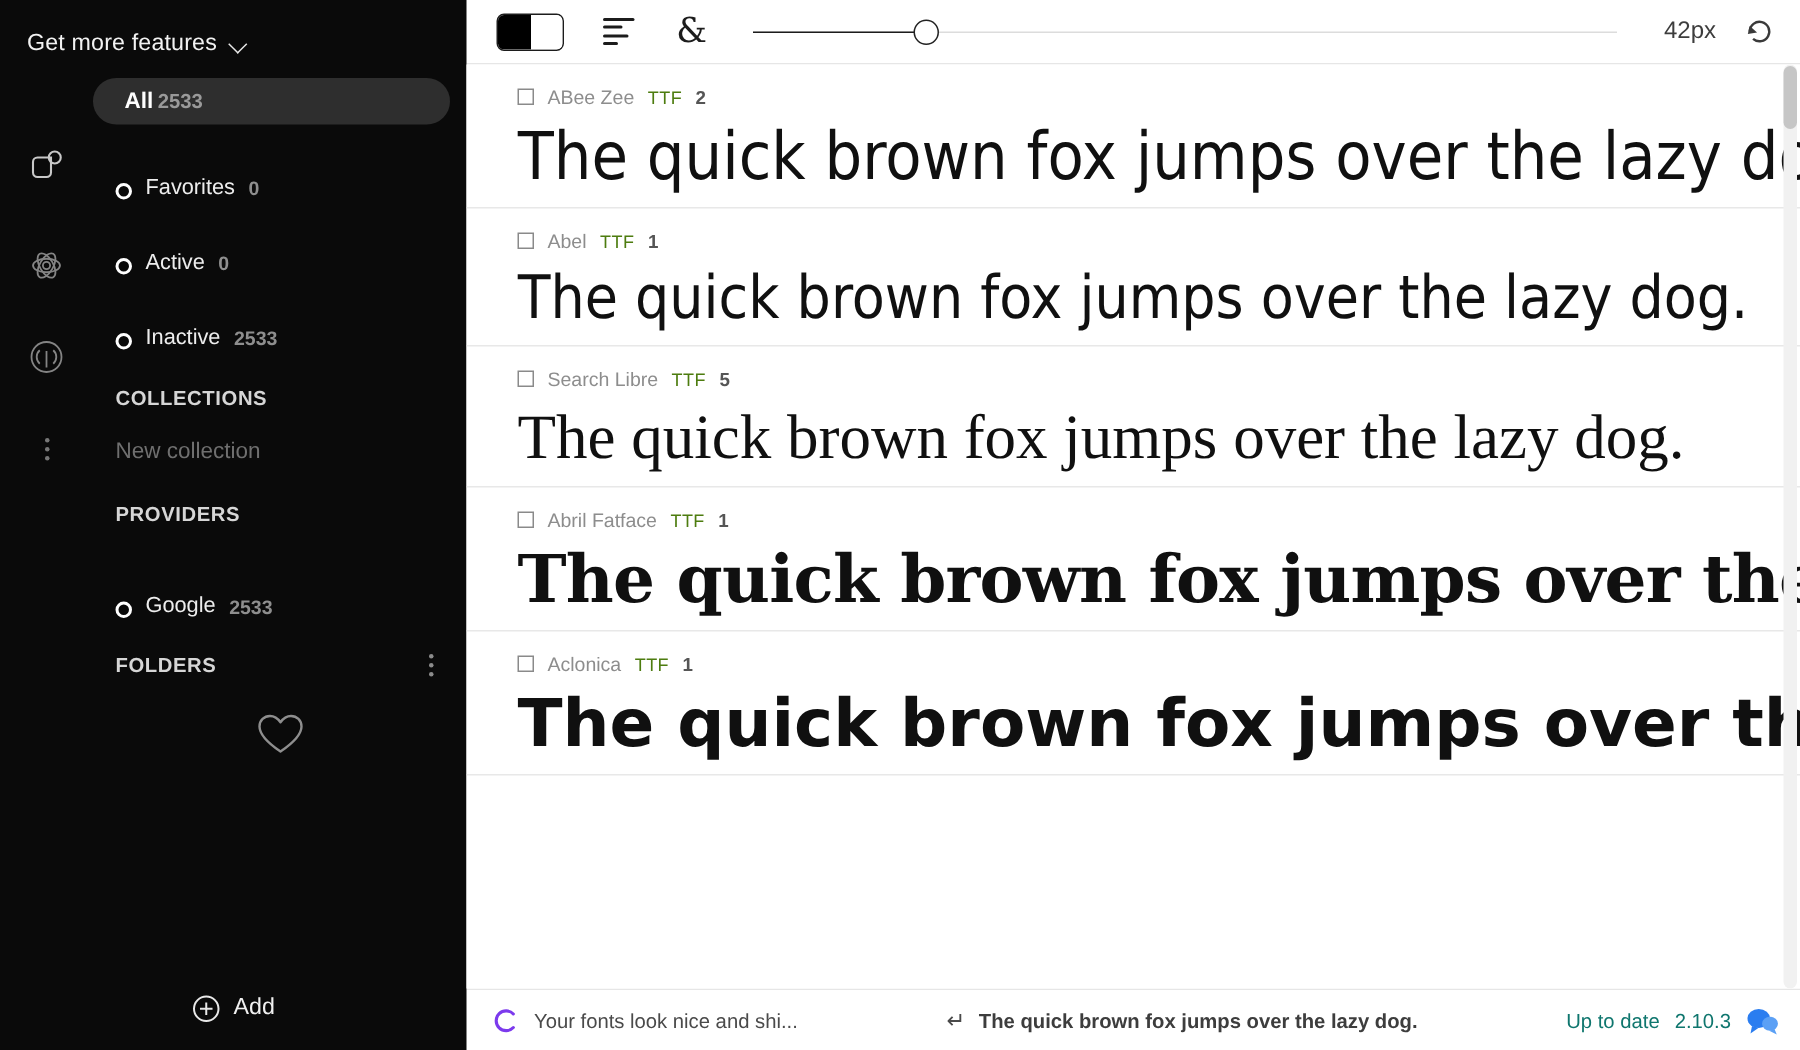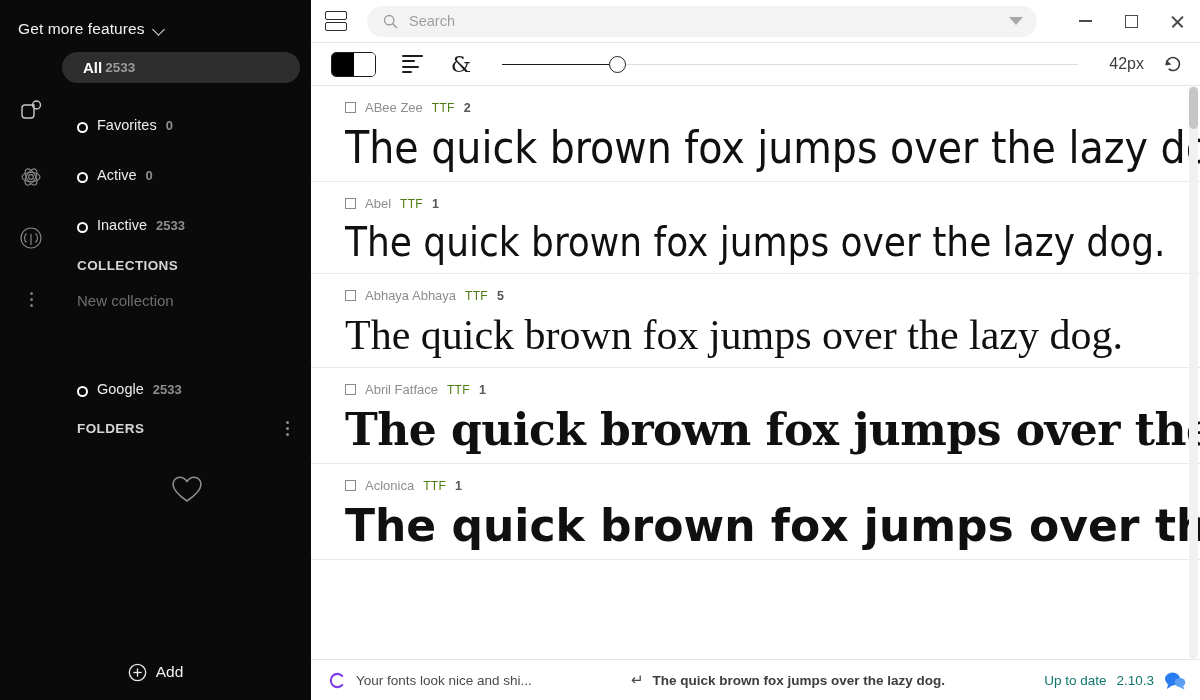--- a/index.html
+++ b/index.html
@@ -254,20 +254,21 @@
           <span class="lbl">Inactive</span>
           <span class="cnt">2533</span>
         </div>
 
         <div style="height:25px"></div>
         <div class="sec-title">COLLECTIONS</div>
         <div style="height:19px"></div>
         <div class="muted-item">New collection</div>
 
         <div style="height:26px"></div>
+        <div class="sec-title">PROVIDERS</div>
         <div style="height:12px"></div>
         <div class="nav-row">
           <span class="radio"></span>
           <span class="lbl">Google</span>
           <span class="cnt">2533</span>
         </div>
 
         <div style="height:24px"></div>
         <div class="sec-title-row">
           <div class="sec-title">FOLDERS</div>
@@ -292,47 +293,20 @@
         <circle cx="10" cy="10" r="8.6" fill="none" stroke="#e8e8e8" stroke-width="1.4"></circle>
         <line x1="10" y1="5.6" x2="10" y2="14.4" stroke="#e8e8e8" stroke-width="1.4"></line>
         <line x1="5.6" y1="10" x2="14.4" y2="10" stroke="#e8e8e8" stroke-width="1.4"></line>
       </svg>
       <span class="lbl">Add</span>
     </div>
   </aside>
 
   <section id="main">
 
-    <div class="topbar">
-      <div class="viewbtn">
-          <i></i>
-          <i></i>
-        </div>
-
-      <div class="searchwrap">
-        <svg class="search-icon" viewBox="0 0 16 16">
-          <circle cx="6.6" cy="6.6" r="5" fill="none" stroke="#9b9b9b" stroke-width="1.5"></circle>
-          <line x1="10.3" y1="10.3" x2="15" y2="15" stroke="#9b9b9b" stroke-width="1.5"></line>
-        </svg>
-        <input class="search-input" type="text" placeholder="Search" style="">
-        <span class="caret-down"></span>
-      </div>
-
-      <div class="winbtns">
-        <div class="winbtn">
-            <span class="min"></span>
-          </div>
-        <div class="winbtn">
-            <span class="max"></span>
-          </div>
-        <div class="winbtn">
-            <span class="cls"></span>
-          </div>
-      </div>
-    </div>
 
     <div class="toolbar2">
       <div class="bwtoggle">
           <div class="b"></div>
           <div class="w"></div>
         </div>
       <div class="alignicon">
           <i></i>
           <i></i>
           <i></i>
@@ -372,21 +346,21 @@
           <span class="fr-name">Abel</span>
           <span class="fr-fmt">TTF</span>
           <span class="fr-cnt">1</span>
         </div>
         <div class="fr-preview" style="font-family:'DejaVu Sans Condensed','Liberation Sans Narrow',sans-serif;font-size:40px;font-stretch:semi-condensed;">The quick brown fox jumps over the lazy dog.</div>
       </div>
 
       <div class="fontrow">
         <div class="fr-head">
           <span class="fr-check"></span>
-          <span class="fr-name">Abhaya Abhaya</span>
+          <span class="fr-name">Search Libre</span>
           <span class="fr-fmt">TTF</span>
           <span class="fr-cnt">5</span>
         </div>
         <div class="fr-preview" style="font-family:'Liberation Serif','DejaVu Serif',serif;font-size:42px;">The quick brown fox jumps over the lazy dog.</div>
       </div>
 
       <div class="fontrow">
         <div class="fr-head">
           <span class="fr-check"></span>
           <span class="fr-name">Abril Fatface</span>

